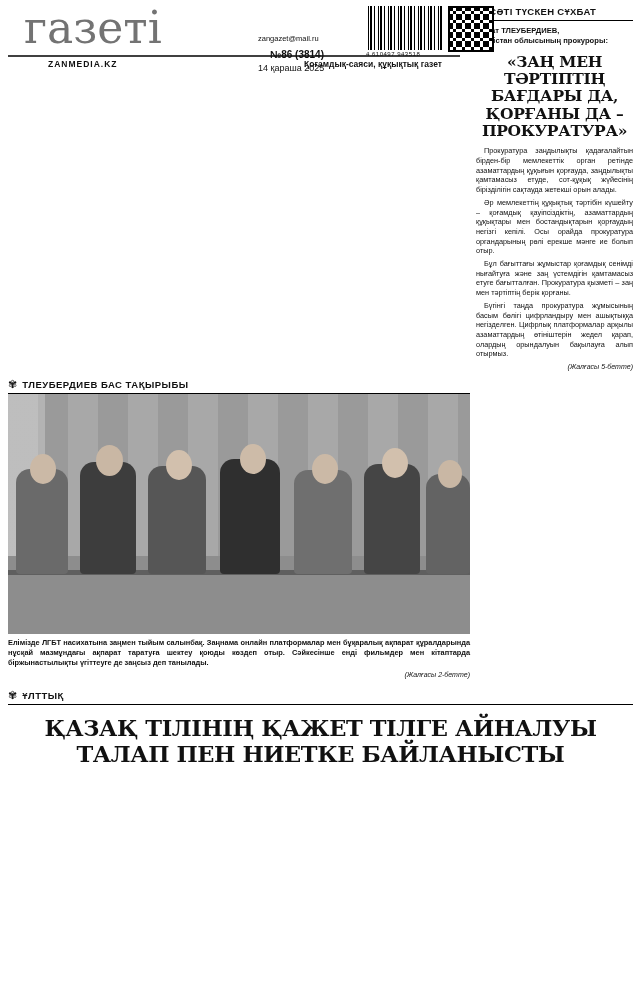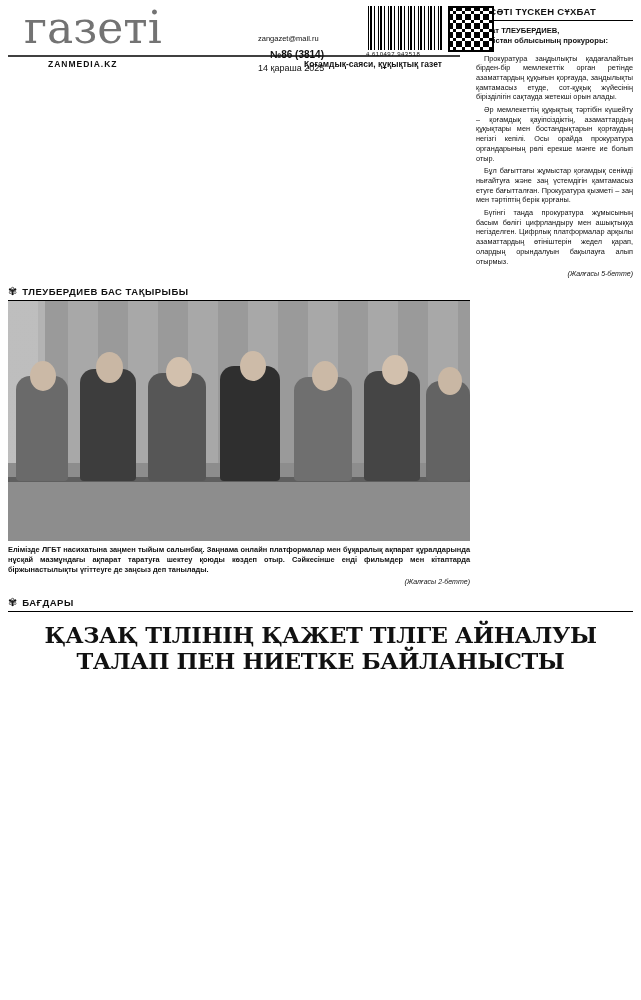--- a/index.html
+++ b/index.html
@@ -151,20 +151,21 @@
       <div class="qr"></div>
     </div>
 
     <div class="mast-right">
       <div class="sahaban">
         <span class="orn">❧</span>
         <span class="lbl">СӘТІ ТҮСКЕН СҰХБАТ</span>
       </div>
       <div class="right-name" style="white-space:pre-line">Мурат ТЛЕУБЕРДИЕВ,
 Түркістан облысының прокуроры:</div>
+      <div class="right-quote">«ЗАҢ МЕН ТӘРТІПТІҢ БАҒДАРЫ ДА, ҚОРҒАНЫ ДА – ПРОКУРАТУРА»</div>
       <div class="right-body">
         <p>Прокуратура заңдылықты қадағалайтын бірден-бір мемлекеттік орган ретінде азаматтардың құқығын қорғауда, заңдылықты қамтамасыз етуде, сот-құқық жүйесінің бірізділігін сақтауда жетекші орын алады.</p>
         <p>Әр мемлекеттің құқықтық тәртібін күшейту – қоғамдық қауіпсіздіктің, азаматтардың құқықтары мен бостандықтарын қорғаудың негізгі кепілі. Осы орайда прокуратура органдарының рөлі ерекше мәнге ие болып отыр.</p>
         <p>Бұл бағыттағы жұмыстар қоғамдық сенімді нығайтуға және заң үстемдігін қамтамасыз етуге бағытталған. Прокуратура қызметі – заң мен тәртіптің берік қорғаны.</p>
         <p>Бүгінгі таңда прокуратура жұмысының басым бөлігі цифрландыру мен ашықтыққа негізделген. Цифрлық платформалар арқылы азаматтардың өтініштерін жедел қарап, олардың орындалуын бақылауға алып отырмыз.</p>
       </div>
       <div class="right-cont">(Жалғасы 5-бетте)</div>
     </div>
   </div>
 
@@ -193,18 +194,18 @@
       <div class="ph-person" style="left:418px;width:44px;height:100px;background:#636363"></div>
       <div class="ph-head" style="left:430px;bottom:146px;width:24px;height:28px;background:#c9b7a4"></div>
     </div>
 
     <div class="lead-caption">Елімізде ЛГБТ насихатына заңмен тыйым салынбақ. Заңнама онлайн платформалар мен бұқаралық ақпарат құралдарында нұсқай мазмұндағы ақпарат таратуға шектеу қоюды көздеп отыр. Сәйкесінше енді фильмдер мен кітаптарда біржынастылықты үгіттеуге де заңсыз деп танылады.</div>
     <div class="lead-cont">(Жалғасы 2-бетте)</div>
   </div>
 
   <div class="sechead" style="margin-top:9px">
     <span class="orn">✾</span>
-    <span class="lbl">БАҒДАРЫ</span>
+    <span class="lbl">ҰЛТТЫҚ</span>
   </div>
 
   <div class="mid-title">ҚАЗАҚ ТІЛІНІҢ ҚАЖЕТ ТІЛГЕ АЙНАЛУЫ ТАЛАП ПЕН НИЕТКЕ БАЙЛАНЫСТЫ</div>
 
 </div>
 
 </body></html>

